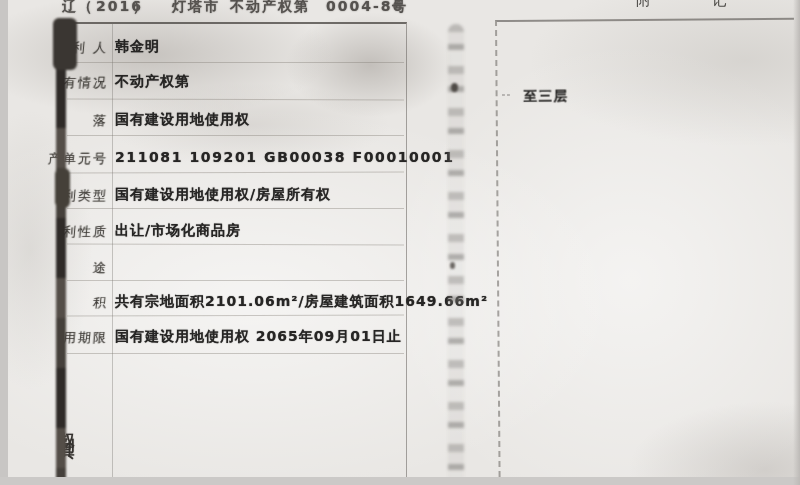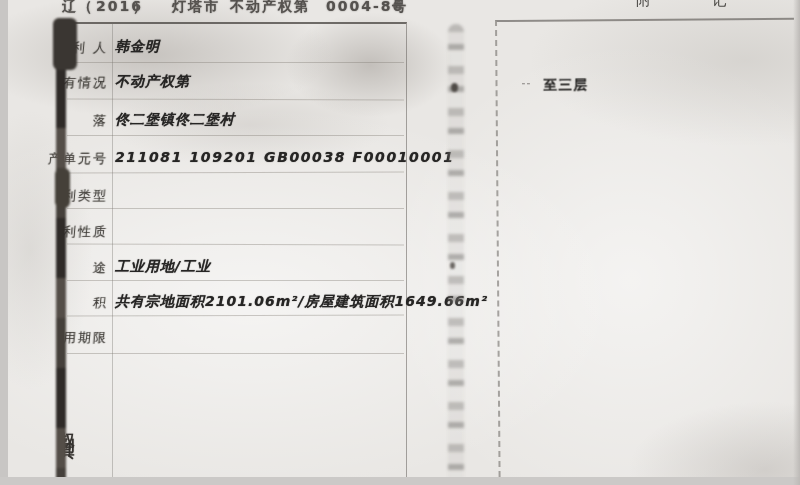--- a/index.html
+++ b/index.html
@@ -38,29 +38,29 @@
     letter-spacing:2px;text-shadow:0 0 1.5px #76726e;filter:blur(.4px);}
   
   .left-page{left:65px;top:22px;width:341px;height:463px;
     border-top:2px solid rgba(70,66,62,.75);border-right:1.5px solid rgba(100,96,92,.55);}
   .col-sep{position:absolute;left:47px;top:0;width:1px;height:100%;background:rgba(110,105,100,.35);}
   .hline{position:absolute;left:2px;right:2px;height:1px;background:rgba(125,120,112,.38);}
   .trow{position:absolute;left:0;width:100%;height:20px;}
   .tlabel{position:absolute;right:298px;top:1px;white-space:nowrap;font-size:13px;color:#43403c;
     letter-spacing:2px;transform:skewX(-5deg);text-shadow:0 0 1px rgba(60,56,52,.6);filter:blur(.3px);}
   .tvalue{position:absolute;left:50px;top:0;white-space:nowrap;font-size:14px;font-weight:700;color:#262524;
-    letter-spacing:1px;text-shadow:0 0 1px rgba(35,33,31,.75);filter:blur(.25px);font-style:italic;}
+    letter-spacing:1px;text-shadow:0 0 1px rgba(35,33,31,.75);filter:blur(.25px);}
   .trow.num .tvalue{letter-spacing:1.6px;}
   .vlabel{position:absolute;left:-8px;top:396px;writing-mode:vertical-rl;text-orientation:upright;
     font-size:15px;font-weight:600;color:#35322f;letter-spacing:6px;text-shadow:0 0 1px rgba(50,46,42,.6);filter:blur(.3px);}
   
   .right-page{left:495px;top:20px;width:297px;height:465px;
     border-left:2px dashed rgba(90,86,82,.5);border-top:2px solid rgba(85,81,77,.6);
     transform:rotate(-0.45deg);transform-origin:left top;}
-  .note-line{position:absolute;left:4px;top:53px;white-space:nowrap;margin-left:20px;}
+  .note-line{position:absolute;left:4px;top:64px;white-space:nowrap;}
   .note-dash{font-size:11px;color:#8a8784;letter-spacing:1px;vertical-align:3px;}
   .note-text{font-size:13.5px;font-weight:700;color:#2c2b2a;letter-spacing:1.5px;margin-left:7px;
     text-shadow:0 0 1px rgba(40,38,36,.7);filter:blur(.25px);}
   .fuji{left:628px;top:0;width:110px;height:13px;overflow:hidden;}
   .fuji span{position:absolute;left:8px;top:-9px;font-size:15px;letter-spacing:28px;color:#4a4845;
     white-space:nowrap;filter:blur(.4px);}
 </style>
 </head>
 <body>
 
@@ -92,42 +92,44 @@
     <div class="trow" style="top:14px">
       <span class="tlabel">利 人</span>
       <span class="tvalue">韩金明</span>
     </div>
     <div class="trow" style="top:49px">
       <span class="tlabel">有情况</span>
       <span class="tvalue">不动产权第</span>
     </div>
     <div class="trow" style="top:87px">
       <span class="tlabel">落</span>
-      <span class="tvalue">佟二堡镇佟二堡村</span>
+      <span class="tvalue">国有建设用地使用权</span>
     </div>
     <div class="trow num" style="top:125px">
       <span class="tlabel">产单元号</span>
       <span class="tvalue">211081 109201 GB00038 F00010001</span>
     </div>
     <div class="trow" style="top:162px">
       <span class="tlabel">利类型</span>
+      <span class="tvalue">国有建设用地使用权/房屋所有权</span>
     </div>
     <div class="trow" style="top:198px">
       <span class="tlabel">利性质</span>
+      <span class="tvalue">出让/市场化商品房</span>
     </div>
     <div class="trow" style="top:234px">
       <span class="tlabel">途</span>
-      <span class="tvalue">工业用地/工业</span>
     </div>
     <div class="trow" style="top:269px">
       <span class="tlabel">积</span>
       <span class="tvalue">共有宗地面积2101.06m²/房屋建筑面积1649.66m²</span>
     </div>
     <div class="trow" style="top:304px">
       <span class="tlabel">用期限</span>
+      <span class="tvalue">国有建设用地使用权 2065年09月01日止</span>
     </div>
 
     <span class="vlabel">权利其</span>
   </div>
 
   <div class="abs right-page">
     <div class="note-line">
       <span class="note-dash">--</span>
       <span class="note-text">至三层</span>
     </div>

